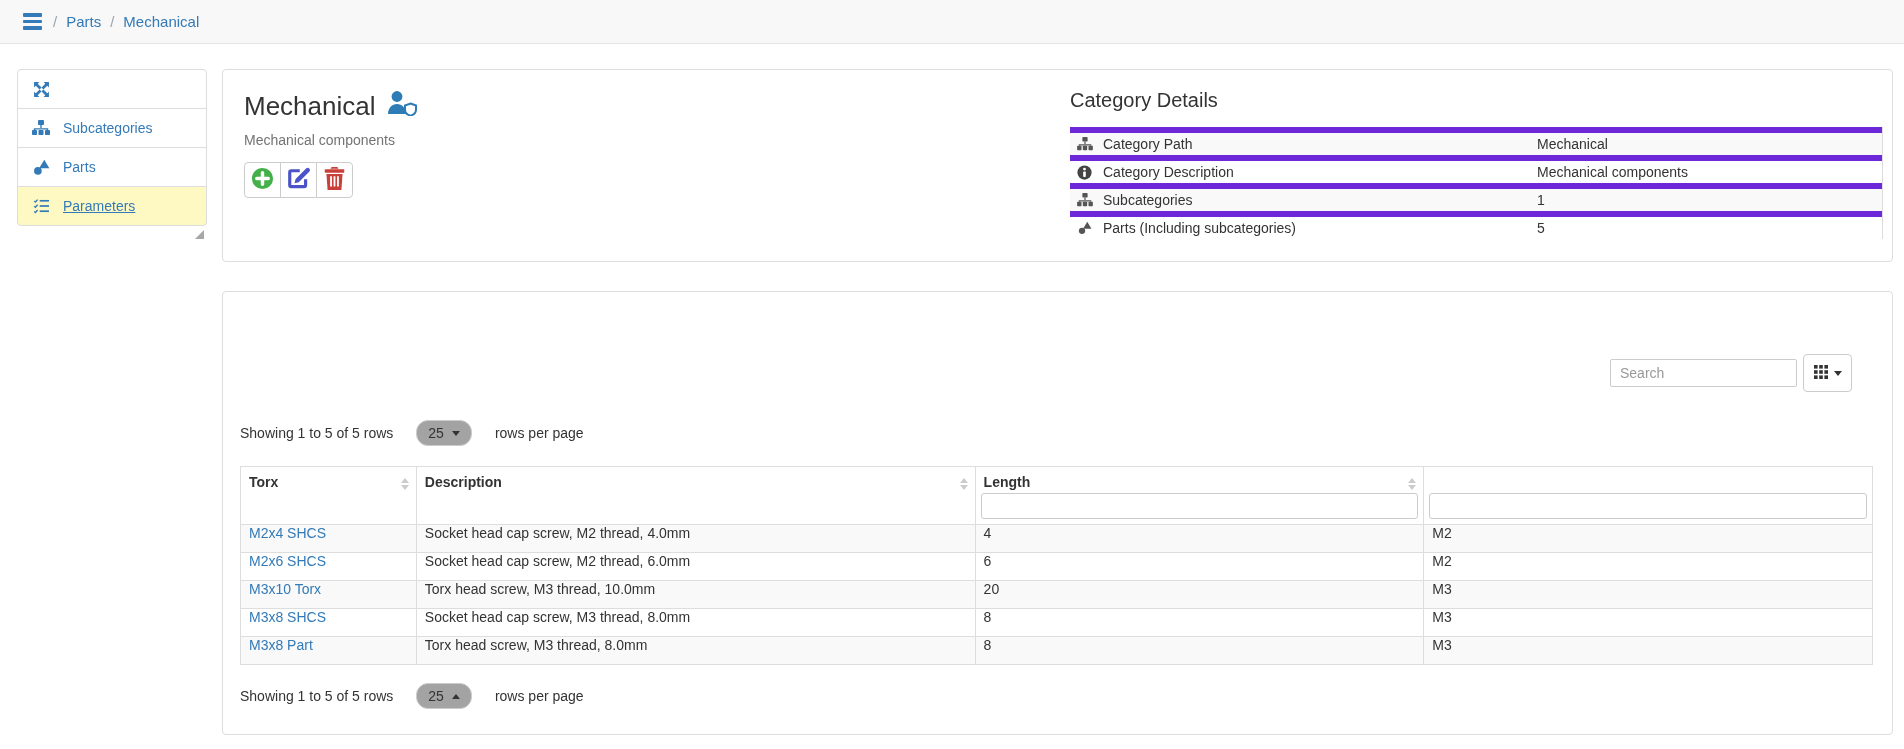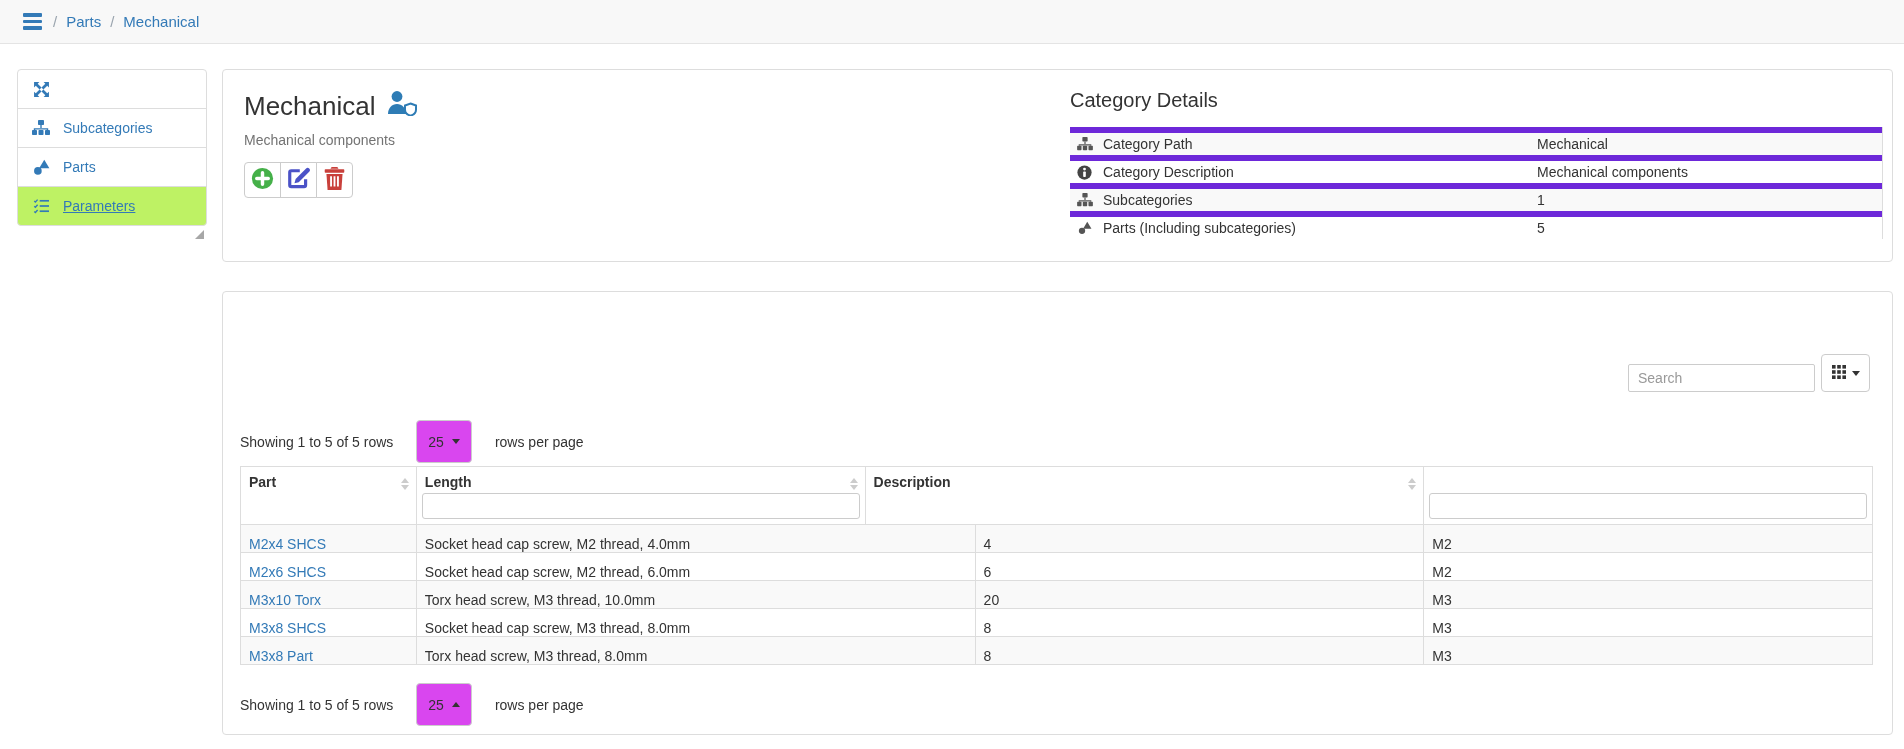--- a/index.html
+++ b/index.html
@@ -25,21 +25,21 @@
   
   .sidebar{ position:absolute; left:17px; top:69px; width:190px; }
   .list-group{ border-radius:4px; }
   .lg-item{
     background:#fff; border:1px solid #ddd; margin-top:-1px;
     height:40px; display:flex; align-items:center; gap:13px;
     padding:0 14px; color:#337ab7; cursor:pointer;
   }
   .lg-item:first-child{ border-radius:4px 4px 0 0; margin-top:0; }
   .lg-item:last-child{ border-radius:0 0 4px 4px; }
-  .lg-item.selected{ background:#bef264; }
+  .lg-item.selected{ background:#fef9c3; }
   .lg-item.selected .lg-label{ text-decoration:underline; }
   .lg-icon{ width:18px; height:18px; flex:0 0 auto; display:flex; align-items:center; justify-content:center; }
   .resize-handle{
     width:0; height:0; margin:4px 3px 0 auto;
     border-left:9px solid transparent; border-bottom:9px solid #8a8a8a;
     opacity:.75;
   }
 
   
   .panel{ position:absolute; background:#fff; border:1px solid #ddd; border-radius:4px; }
@@ -66,38 +66,38 @@
   .d-row:nth-child(odd){ background:#f9f9f9; }
   .d-icon{ width:17px; height:17px; margin-right:10px; display:flex; align-items:center; justify-content:center; }
   .d-label{ color:#333; }
   .d-value{ position:absolute; left:467px; }
 
   
   .p2-heading{
     margin:6px 15px 0 15px; height:41px; background:#f5f5f5; border-radius:3px;
     display:flex; align-items:center; padding-left:14px; font-size:16px; color:#333;
   }
-  .toolbar{ position:absolute; right:22px; top:62px; display:flex; align-items:flex-end; gap:6px;margin-left:28px; }
+  .toolbar{ position:absolute; right:40px; top:62px; display:flex; align-items:center; gap:6px;margin-left:28px; }
   .search-input{
     width:187px; height:28px; border:1px solid #ccc; border-radius:2px;
     font-family:inherit; font-size:14px; padding:0 9px; color:#333; outline:none;
   }
   .search-input::placeholder{ color:#999; }
   .cols-btn{
     width:49px; height:38px; background:#fff; border:1px solid #ccc; border-radius:4px;
     display:flex; align-items:center; justify-content:center; gap:6px; cursor:pointer;
   }
   .caret-down{ width:0; height:0; border-left:4.5px solid transparent; border-right:4.5px solid transparent; border-top:5px solid #333; }
   .caret-up{ width:0; height:0; border-left:4.5px solid transparent; border-right:4.5px solid transparent; border-bottom:5px solid #333; }
 
   .pag-row{ position:absolute; left:17px; display:flex; align-items:center; gap:23px; }
   .pag-top{ top:128px; }
   .pag-bottom{ top:391px; }
   .page-size-btn{
-    height:43px; padding:0 11px; background:#d946ef; border:1px solid #ccc; border-radius:4px;
+    height:26px; padding:0 11px; background:#a3a3a3; border:1px solid #ccc; border-radius:12px;
     display:flex; align-items:center; gap:8px; cursor:pointer; font-size:14px; color:#333;
   }
 
   
   .ptable{ position:absolute; left:17px; top:174px; width:1633px; border:1px solid #ddd; }
   .tr{ display:flex; }
   .th,.td{ border-left:1px solid #ddd; position:relative; }
   .th:first-child,.td:first-child{ border-left:none; }
   .c-part{ width:10.72%; } .c-desc{ width:34.26%; } .c-len{ width:27.51%; } .c-thread{ width:27.51%; }
   .thead .th{ height:57px; }
@@ -105,21 +105,21 @@
   .sort{ position:absolute; right:7px; top:11px; display:flex; flex-direction:column; gap:2px; }
   .sort i{ display:block; width:0; height:0; border-left:4px solid transparent; border-right:4px solid transparent; }
   .sort .s-up{ border-bottom:5px solid #ccc; }
   .sort .s-dn{ border-top:5px solid #ccc; }
   .filter-input{
     position:absolute; left:5px; right:5px; bottom:5px; height:26px;
     border:1px solid #ccc; border-radius:3px; font-family:inherit; font-size:13px; padding:0 6px; outline:none;
   }
   .tbody .tr{ border-top:1px solid #ddd; height:28px; }
   .tbody .tr:nth-child(odd){ background:#f9f9f9; }
-  .td{ display:flex; align-items:flex-end; padding-left:8px; }
+  .td{ display:flex; align-items:flex-start; padding-left:8px; }
   .part-link{ cursor:pointer; }
 </style>
 </head>
 <body>
 
 <div class="topbar">
   <div class="hamburger">
       <span></span>
       <span></span>
       <span></span>
@@ -305,41 +305,41 @@
     <div class="page-size-btn">
       <span>25</span>
       <span class="caret-down"></span>
     </div>
     <span>rows per page</span>
   </div>
 
   <div class="ptable">
     <div class="tr thead">
       <div class="th c-part">
-        <div class="th-label"><span>Part</span>
+        <div class="th-label"><span>Torx</span>
+          <span class="sort">
+              <i class="s-up"></i>
+              <i class="s-dn"></i>
+            </span></div>
+      </div>
+      <div class="th c-desc">
+        <div class="th-label"><span>Description</span>
           <span class="sort">
               <i class="s-up"></i>
               <i class="s-dn"></i>
             </span></div>
       </div>
       <div class="th c-len">
         <div class="th-label"><span>Length</span>
           <span class="sort">
               <i class="s-up"></i>
               <i class="s-dn"></i>
             </span></div>
         <input class="filter-input" type="text" style="">
       </div>
-      <div class="th c-desc">
-        <div class="th-label"><span>Description</span>
-          <span class="sort">
-              <i class="s-up"></i>
-              <i class="s-dn"></i>
-            </span></div>
-      </div>
       <div class="th c-thread">
         <input class="filter-input" type="text" style="">
       </div>
     </div>
 
     <div class="tbody">
       <div class="tr">
         <div class="td c-part">
             <a class="part-link">M2x4 SHCS</a>
           </div>

